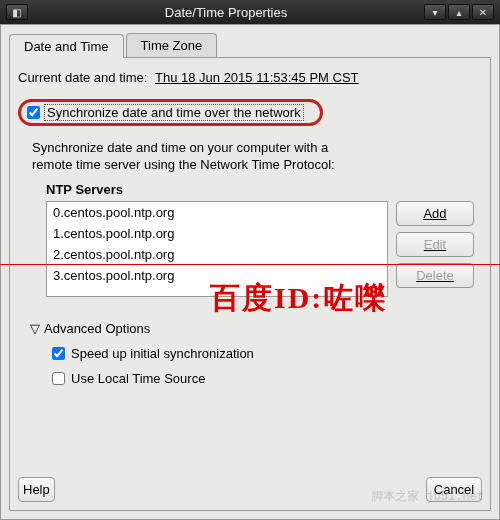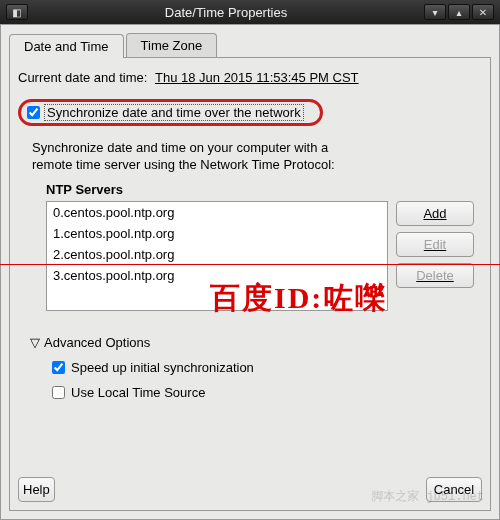--- a/index.html
+++ b/index.html
@@ -64,21 +64,21 @@
   .section {
     margin: 0 8px 6px 28px;
     position: relative;
   }
   .sec-header { font-weight: bold; margin-bottom: 4px; }
   .server-row { display: flex; gap: 8px; }
   .server-list {
     flex: 1;
     background: #fff;
     border: 1px solid #999;
-    height: 110px;
+    height: 96px;
     overflow: hidden;
     box-sizing: border-box;
   }
   .server-item {
     padding: 3px 6px;
     cursor: default;
   }
   .btn-col { display:flex; flex-direction:column; gap:6px; width:78px;text-decoration:underline; }
   .btn {
     border: 1px solid #999; border-radius: 4px;

